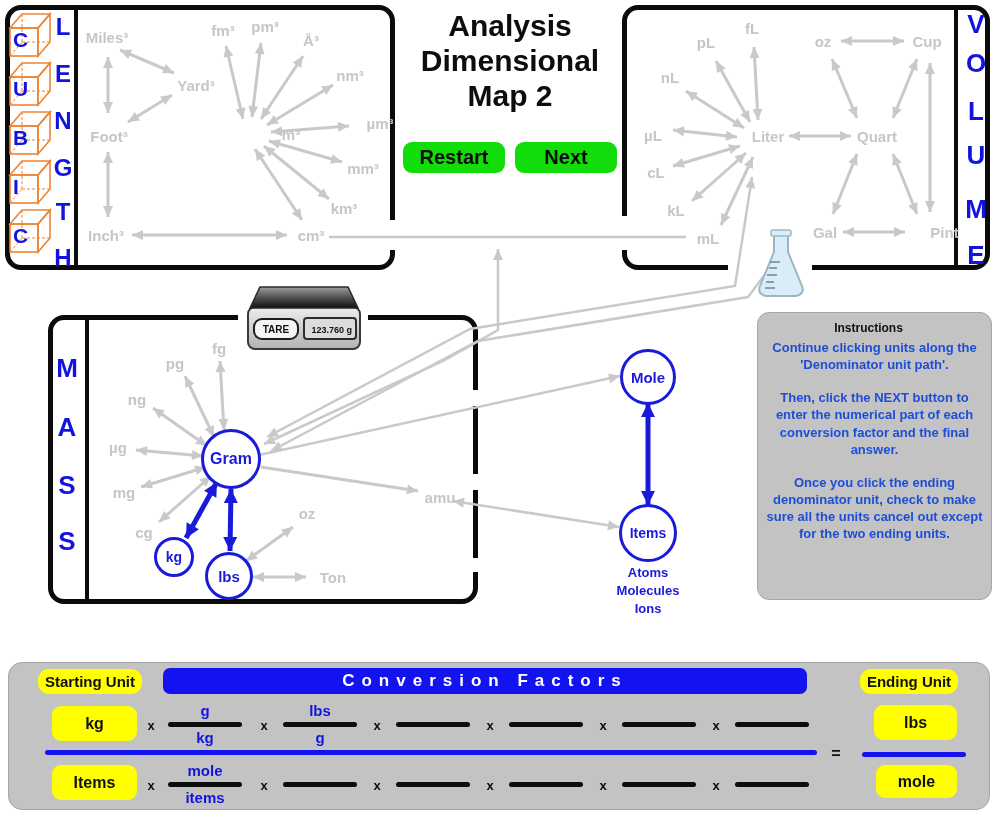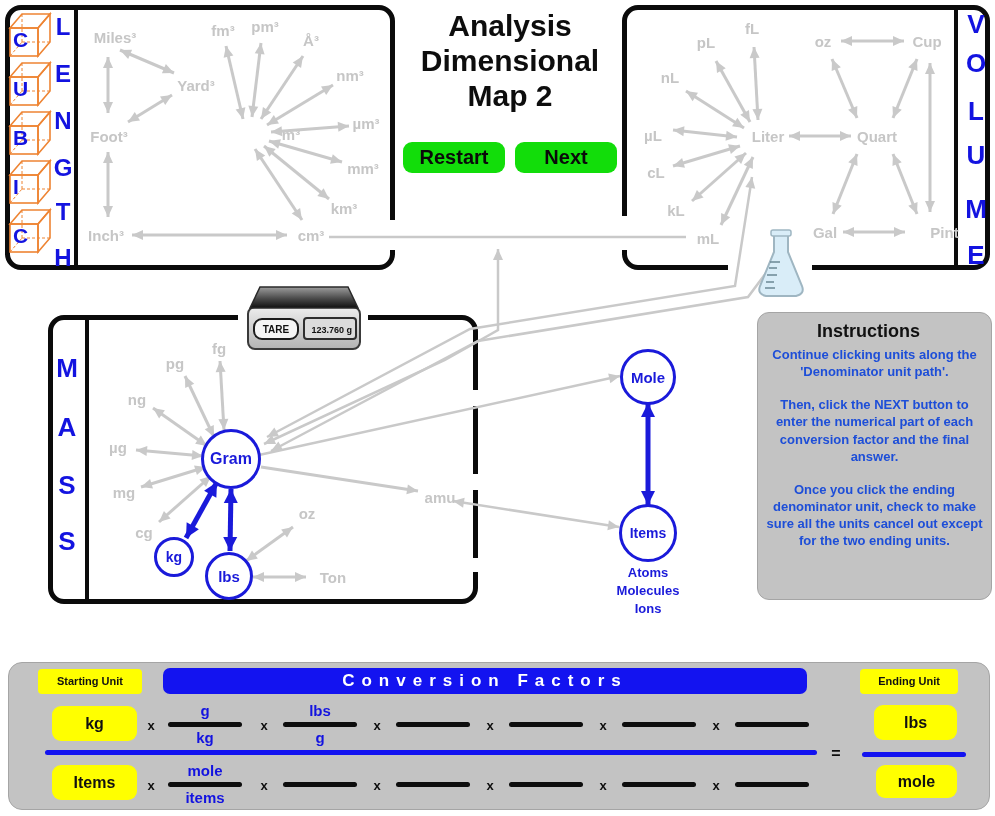--- a/index.html
+++ b/index.html
@@ -17,28 +17,28 @@
   .cube-box{position:absolute;z-index:6;}
   .cube-letter{position:absolute;color:#1313e0;font-weight:bold;font-size:21px;z-index:7;}
   
   #title{position:absolute;left:398px;top:8px;width:224px;text-align:center;color:#0d0d0d;
          font-weight:bold;font-size:30px;line-height:35px;z-index:8;}
   .green-btn{position:absolute;width:102px;height:31px;background:#12dd0a;border-radius:9px;color:#0a0a0a;
              font-weight:bold;font-size:20px;text-align:center;line-height:31px;z-index:8;cursor:pointer;}
   
   #instructions{position:absolute;left:757px;top:312px;width:235px;height:288px;background:#c3c3c3;
                 border:1px solid #a5a5a5;border-radius:12px;box-sizing:border-box;z-index:8;text-align:center;}
-  #instructions h2{margin:8px 12px 4px 0;font-size:18px;color:#111;}
+  #instructions h2{margin:8px 12px 4px 0;font-size:12px;color:#111;}
   #instructions p{margin:0 7px 16px 7px;font-size:13px;font-weight:bold;color:#1d4ed8;line-height:1.32;}
   
   .cap-line{position:absolute;transform:translate(-50%,-50%);color:#1a1ada;font-weight:bold;font-size:13px;z-index:6;}
   
   #bottom-panel{position:absolute;left:8px;top:662px;width:982px;height:148px;background:#c3c3c3;
                 border:1px solid #a5a5a5;border-radius:14px;box-sizing:border-box;z-index:5;}
-  .ylabel{position:absolute;background:#ffff00;border-radius:4px;color:#111;font-weight:bold;font-size:11px;
+  .ylabel{position:absolute;background:#ffff00;border-radius:11px;color:#111;font-weight:bold;font-size:15px;
           text-align:center;z-index:9;}
   .ybox{position:absolute;background:#ffff00;border-radius:9px;color:#111;font-weight:bold;font-size:16px;
         text-align:center;z-index:9;}
   #conv-header{position:absolute;left:163px;top:668px;width:644px;height:26px;background:#1313f0;border-radius:7px;
                color:#fff;font-weight:bold;font-size:17px;letter-spacing:7px;text-align:center;line-height:26px;z-index:9;}
   .blue-line{position:absolute;background:#1313f0;border-radius:3px;z-index:9;}
   .frac-bar{position:absolute;height:5px;background:#0d0d0d;border-radius:3px;z-index:9;}
   .frac-text{position:absolute;transform:translate(-50%,-50%);color:#1313e0;font-weight:bold;font-size:15px;z-index:9;white-space:nowrap;}
   .x-sym{position:absolute;transform:translate(-50%,-50%);color:#0d0d0d;font-weight:bold;font-size:13px;z-index:9;}
   #equals{position:absolute;transform:translate(-50%,-50%);color:#0d0d0d;font-weight:bold;font-size:16px;z-index:9;}
@@ -258,30 +258,30 @@
 
   <div class="ybox" style="left:52px;top:706px;width:85px;height:35px;line-height:35px;">kg</div>
   <div class="ybox" style="left:52px;top:765px;width:85px;height:35px;line-height:35px;">Items</div>
   <div class="ybox" style="left:874px;top:705px;width:83px;height:35px;line-height:35px;">lbs</div>
   <div class="ybox" style="left:876px;top:765px;width:81px;height:33px;line-height:33px;">mole</div>
 
   <div class="blue-line" style="left:45px;top:750px;width:772px;height:5px;"></div>
   <div class="blue-line" style="left:862px;top:752px;width:104px;height:5px;"></div>
   <div id="equals" style="left:836px;top:754px;">=</div>
 
-<span class="map-unit" style="left: 107px; top: 37px; padding-left: 16px;">Miles³</span>
+<span class="map-unit" style="left: 107px; top: 37px;">Miles³</span>
     <span class="map-unit" style="left: 196px; top: 85px;">Yard³</span>
     <span class="map-unit" style="left: 109px; top: 136px;">Foot³</span>
     <span class="map-unit" style="left: 106px; top: 235px;">Inch³</span>
     <span class="map-unit" style="left: 223px; top: 30px;">fm³</span>
     <span class="map-unit" style="left: 265px; top: 26px;">pm³</span>
     <span class="map-unit" style="left: 311px; top: 40px;">Å³</span>
     <span class="map-unit" style="left: 350px; top: 75px;">nm³</span>
     <span class="map-unit" style="left: 254px; top: 134px; margin-left: 37px;">m³</span>
-    <span class="map-unit" style="left: 366px; top: 123px;">µm³</span>
+    <span class="map-unit" style="left: 380px; top: 123px;">µm³</span>
     <span class="map-unit" style="left: 363px; top: 168px;">mm³</span>
     <span class="map-unit" style="left: 344px; top: 208px;">km³</span>
     <span class="map-unit" style="left: 311px; top: 235px;">cm³</span>
     <span class="map-unit" style="left: 752px; top: 28px;">fL</span>
     <span class="map-unit" style="left: 706px; top: 42px;">pL</span>
     <span class="map-unit" style="left: 670px; top: 77px;">nL</span>
     <span class="map-unit" style="left: 653px; top: 125px; margin-top: 10px;">µL</span>
     <span class="map-unit" style="left: 656px; top: 172px;">cL</span>
     <span class="map-unit" style="left: 676px; top: 210px;">kL</span>
     <span class="map-unit" style="left: 708px; top: 238px;">mL</span>

